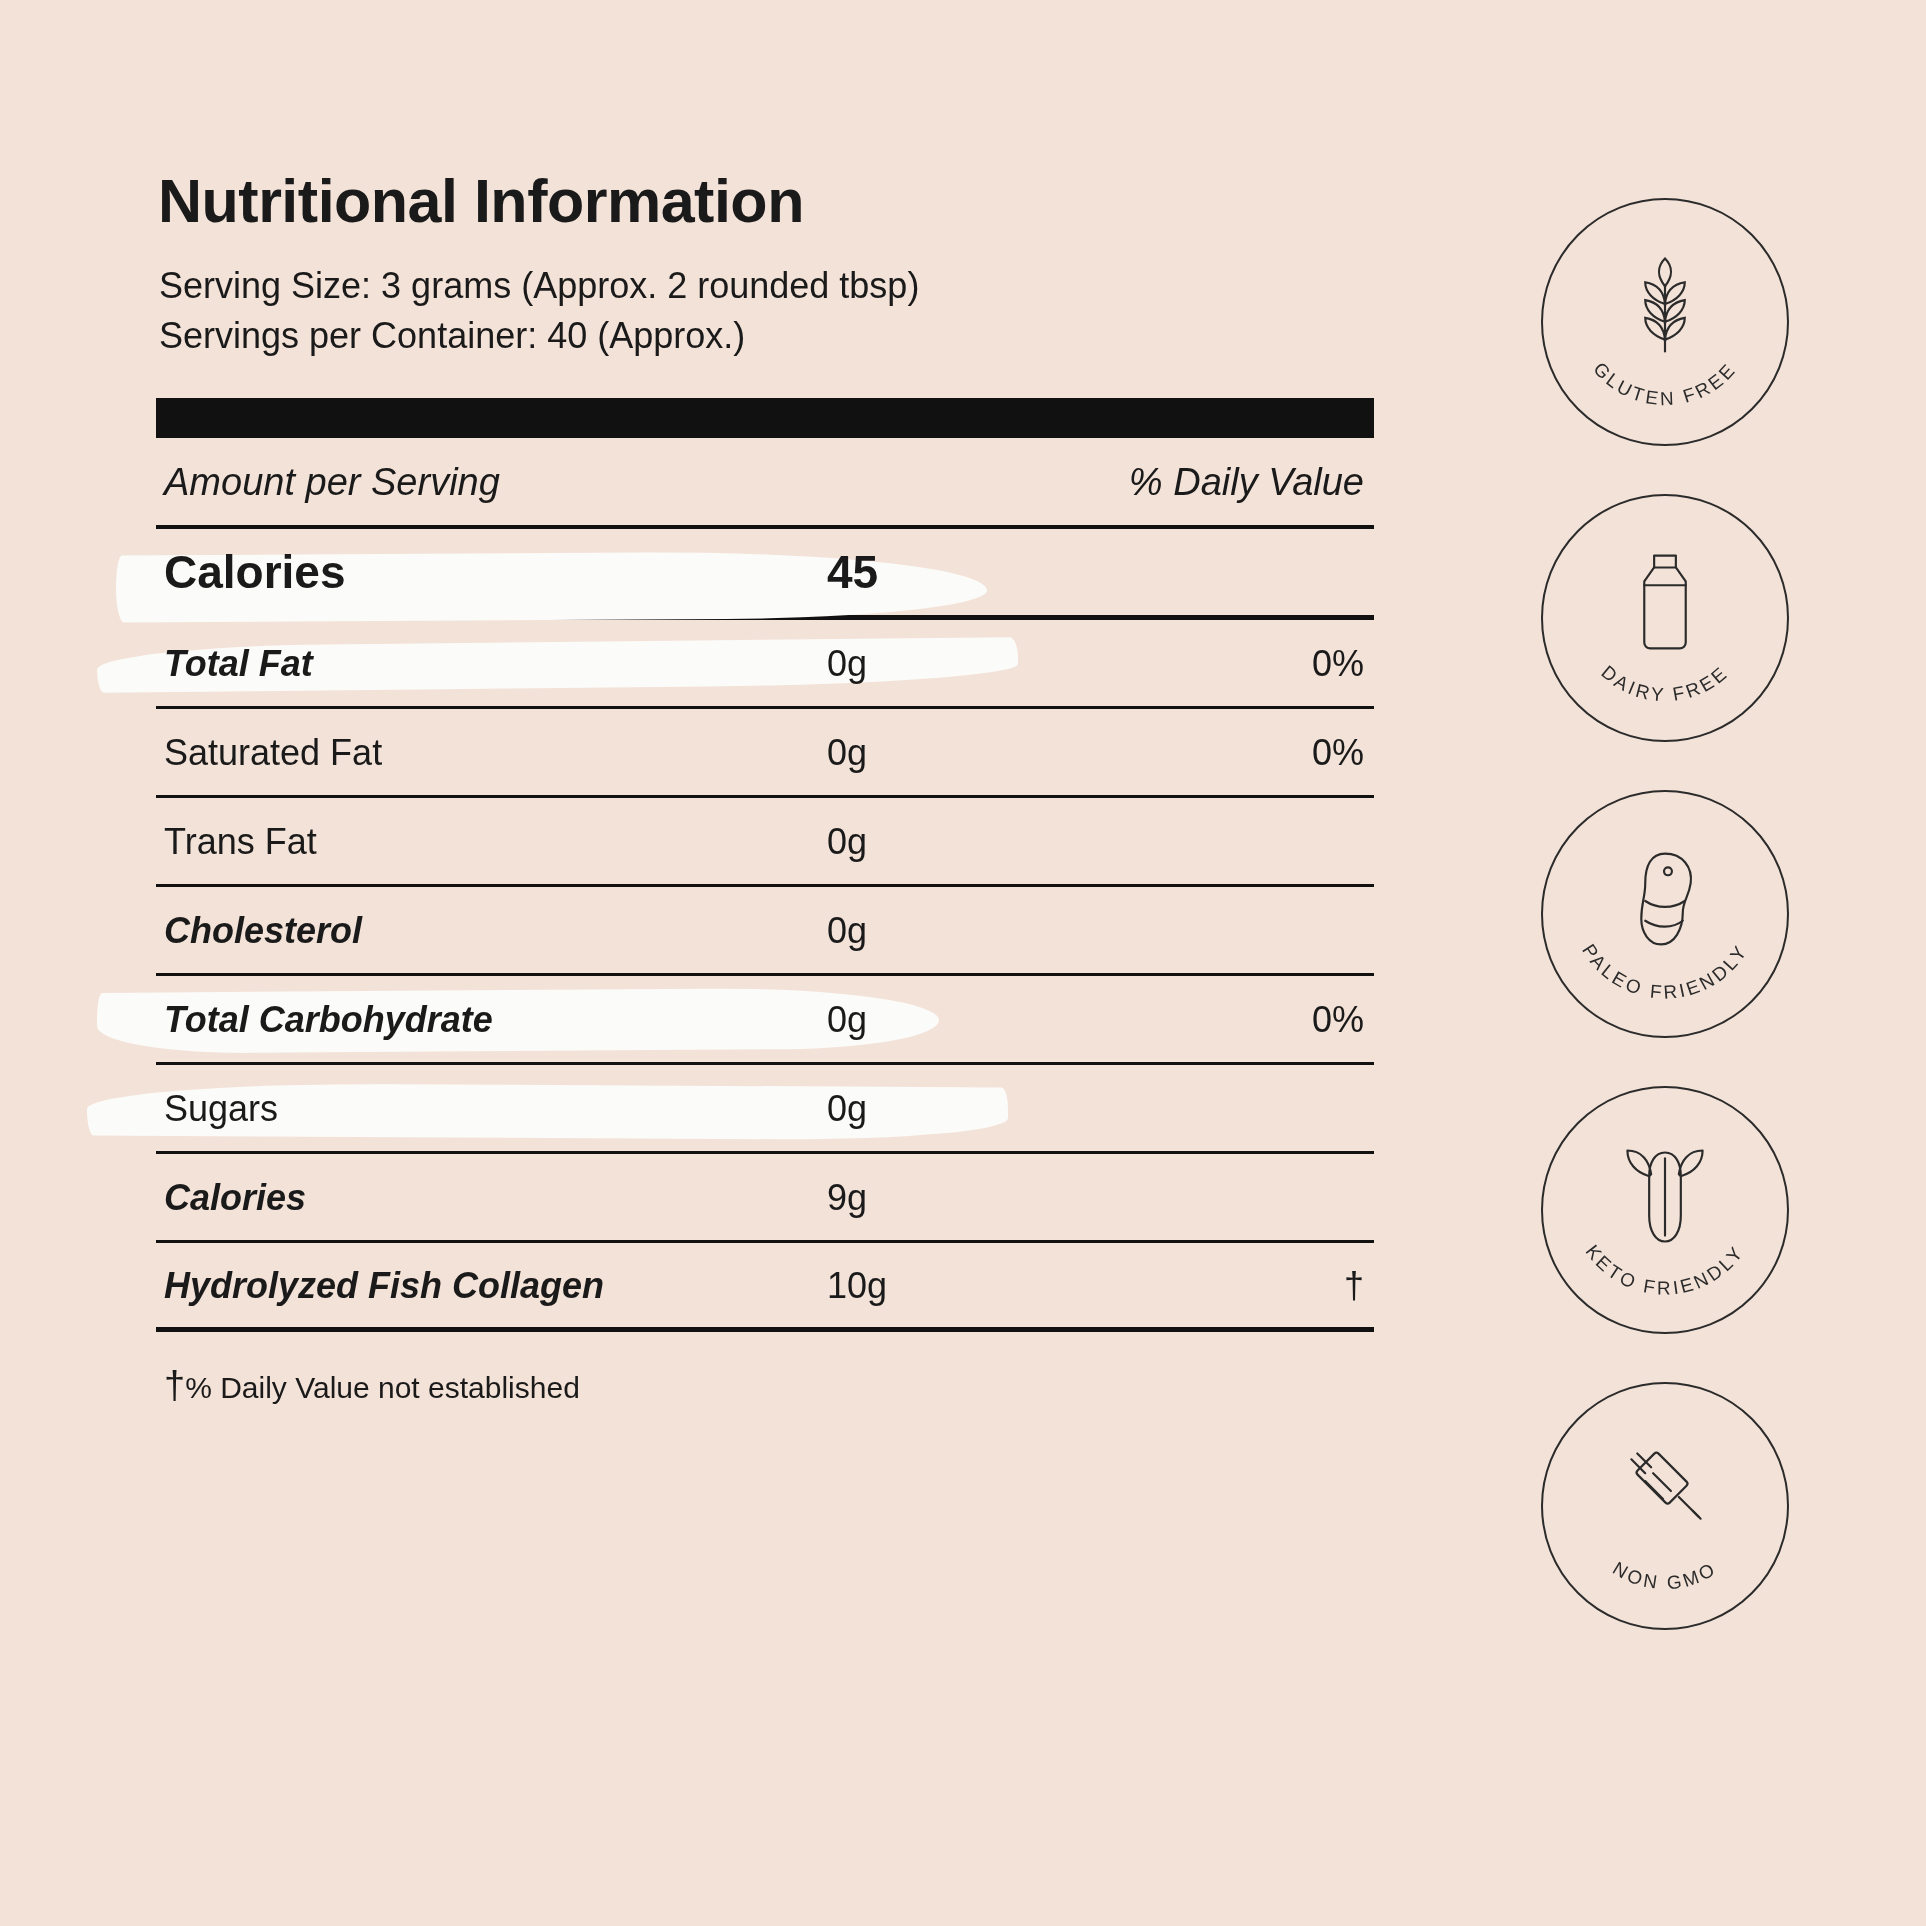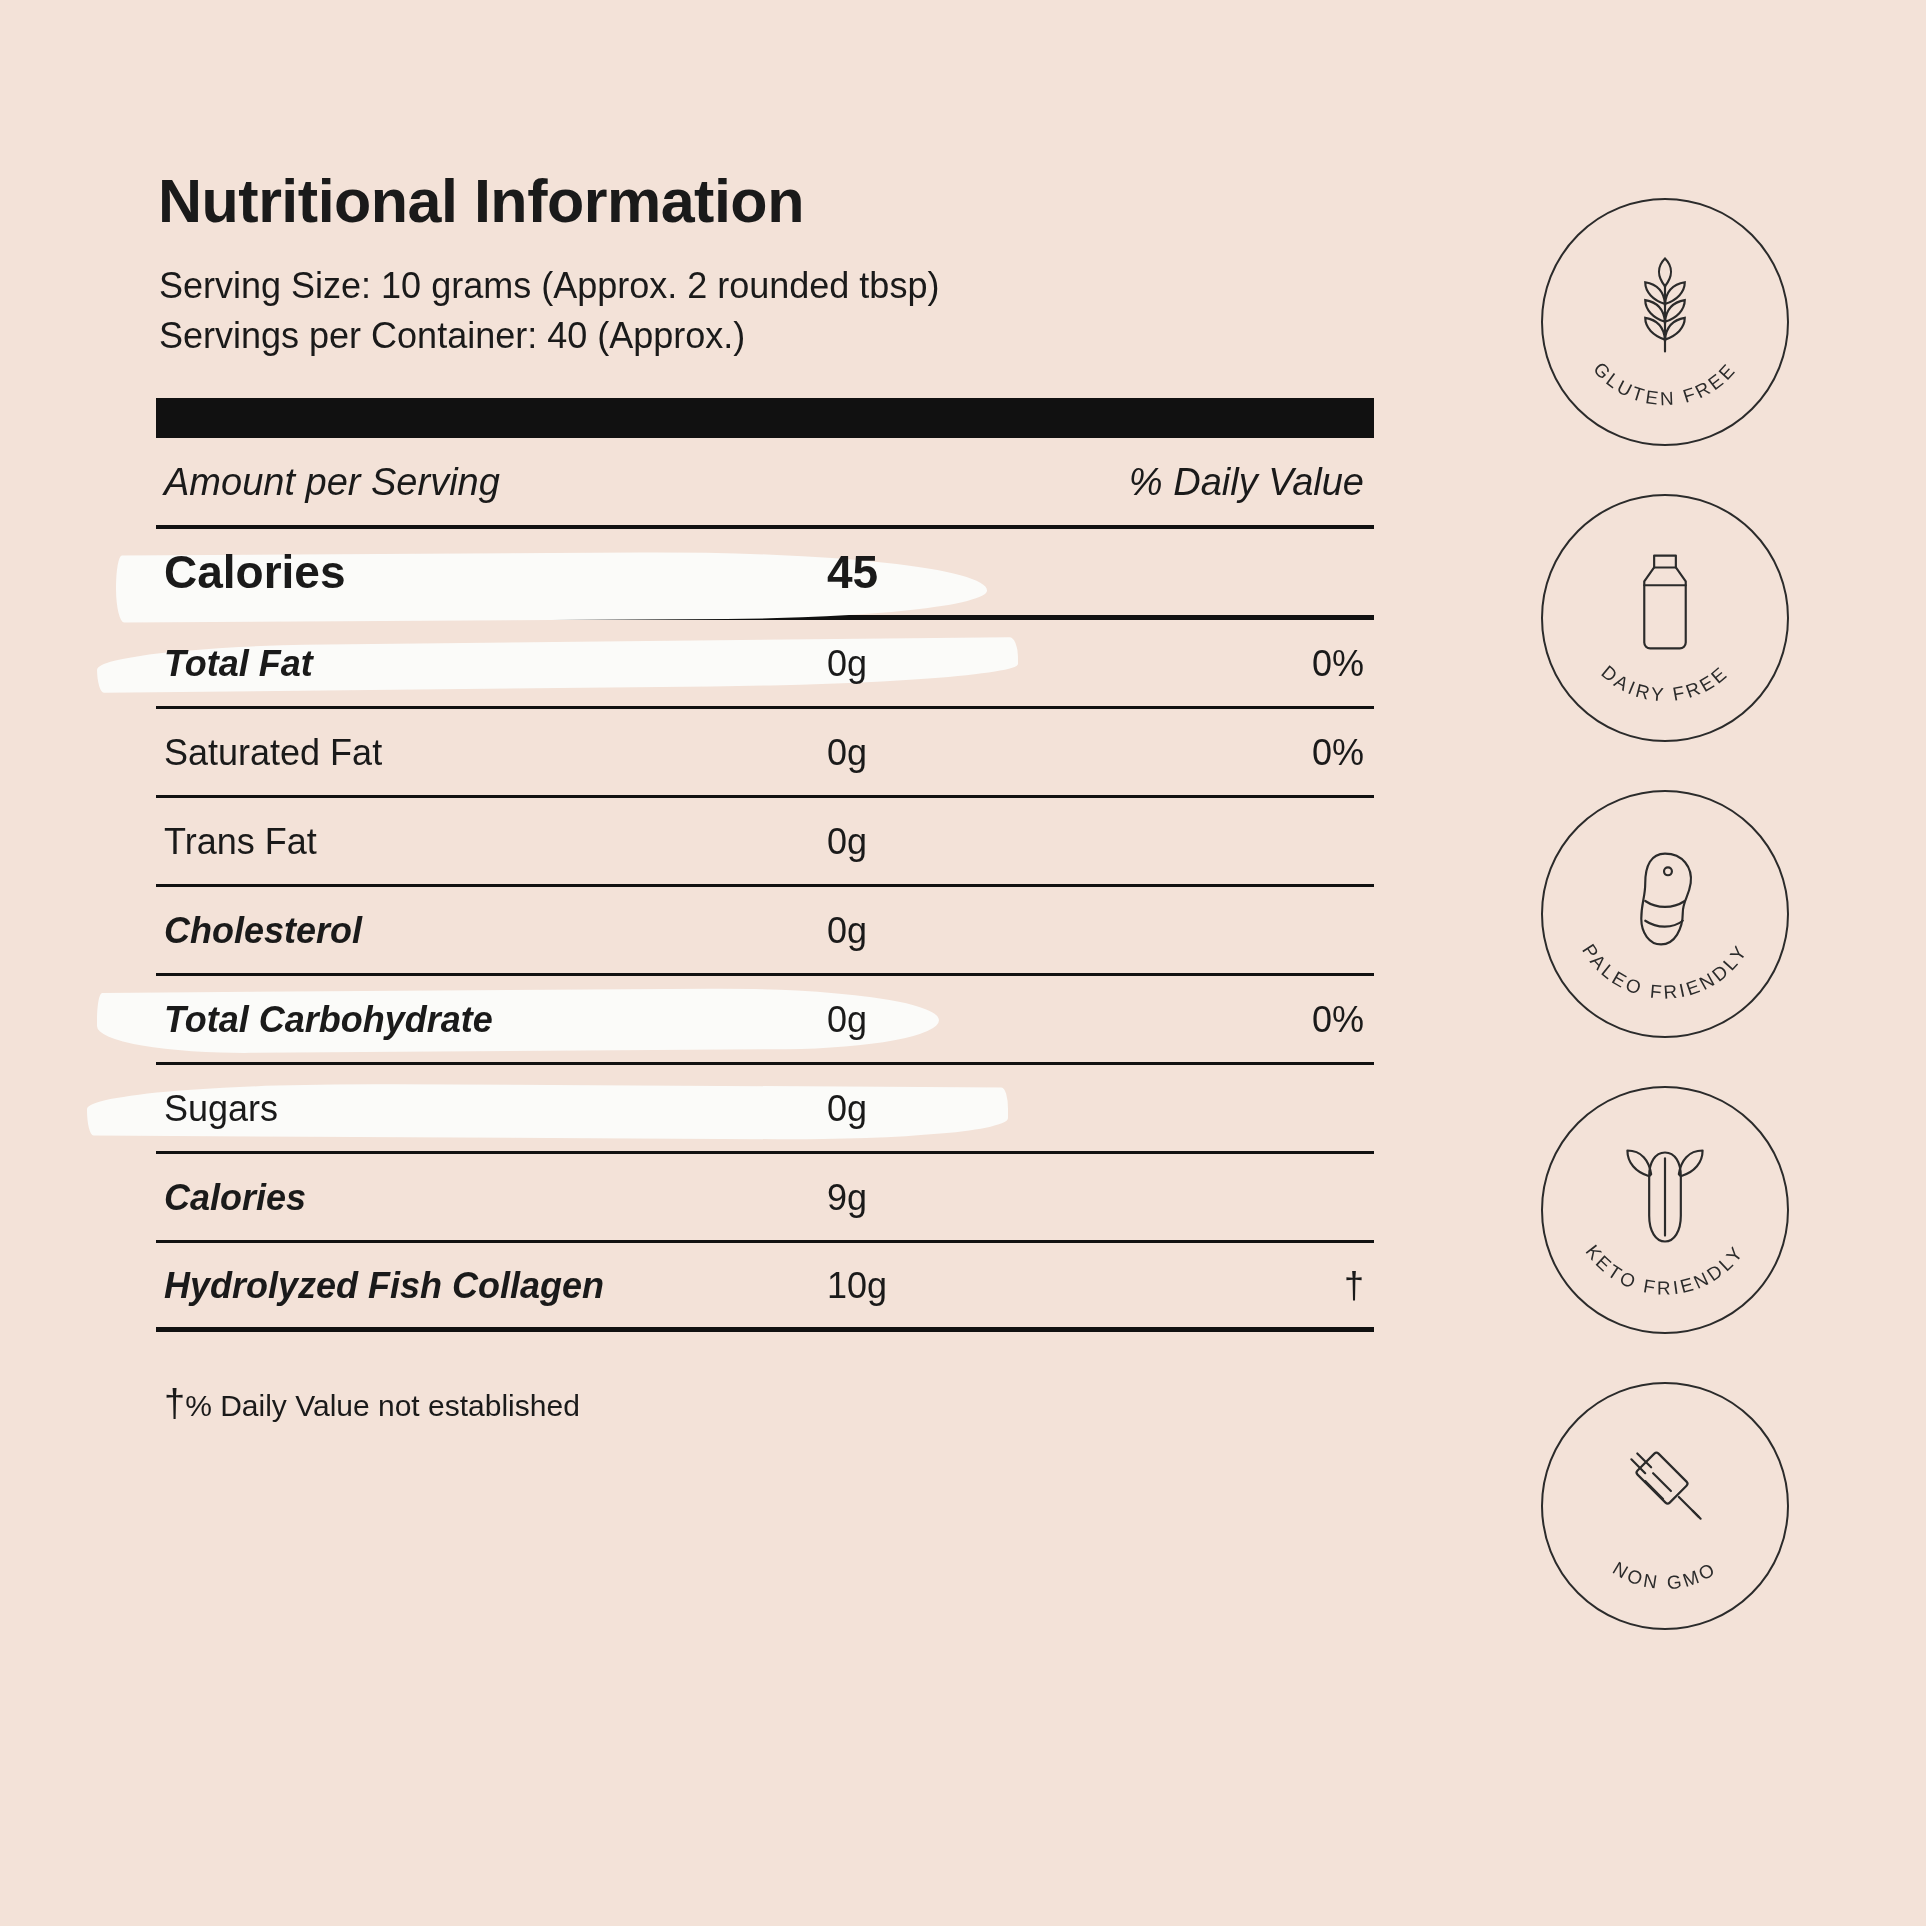--- a/index.html
+++ b/index.html
@@ -96,21 +96,21 @@
 
   .data-row {
     padding: 20px 0 18px 8px;
     height: 89px;
   }
   .data-row.bold .lbl { font-weight: bold; font-style: italic; }
   .data-row.indent .lbl { padding-left: 0px; }
   .last-row { border-bottom: 5px solid #111; justify-content: space-between; }
 
   .footnote {
-    margin-top: 50px;
+    margin-top: 32px;
     font-size: 30px;
     padding-left: 8px;
   }
   .footnote .dagger { font-size: 38px; }
 
   
   .hl {
     position: absolute;
     background: #fbfbf9;
     z-index: 0;
@@ -192,21 +192,21 @@
   }
 </style>
 </head>
 <body>
 
 <div class="page">
 
   <div class="panel">
 
     <h1 class="title">Nutritional Information</h1>
-    <div class="serving-line">Serving Size: 10 grams (Approx. 2 rounded tbsp)</div>
+    <div class="serving-line">Serving Size: 3 grams (Approx. 2 rounded tbsp)</div>
     <div class="serving-line">Servings per Container: 40 (Approx.)</div>
 
     <div class="blackbar"></div>
 
     <div class="row hdr">
       <div class="lbl">Amount per Serving</div>
       <div class="amt"></div>
       <div class="dv">% Daily Value</div>
     </div>
 

